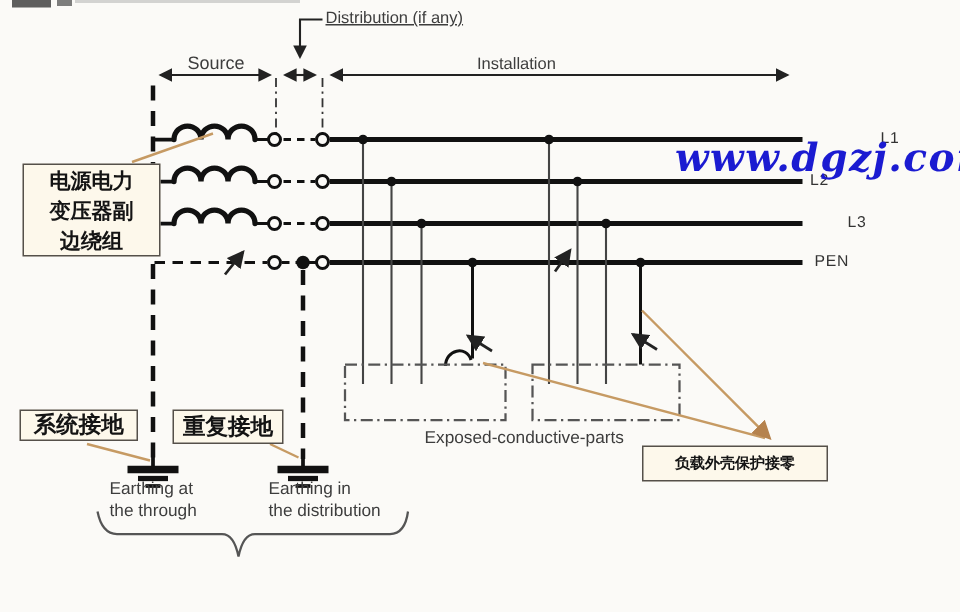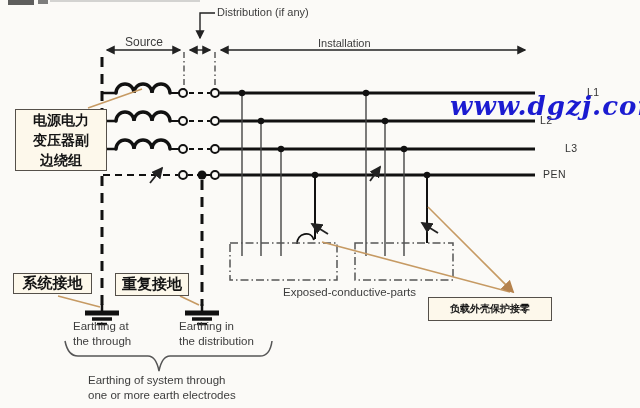--- a/index.html
+++ b/index.html
@@ -158,21 +158,21 @@
       <line x1="88" y1="108" x2="142" y2="89"></line>
       <line x1="58" y1="296" x2="100" y2="307"></line>
       <line x1="180" y1="296" x2="199" y2="305"></line>
       <line x1="322" y1="242" x2="510" y2="292"></line>
       <line x1="428" y1="207" x2="513" y2="292" marker-end="url(#ah-orange)"></line>
     </g>
 
     <path d="M65,341 Q68,356 78,356 L148,356 Q156,356 159,371 Q162,356 170,356 L260,356 Q270,356 272,341" fill="none" stroke="#555" stroke-width="1.5"></path>
   </svg>
 
-  <div class="lbl" style="left:217px;top:5px;font-size:11px;">Distribution (if any)</div>
+  <div class="lbl" style="left:217px;top:5px;font-size:11px;text-decoration:underline;">Distribution (if any)</div>
   <div class="lbl" style="left:104px;top:35px;width:80px;text-align:center;font-size:12px;">Source</div>
   <div class="lbl" style="left:318px;top:36px;font-size:11px;">Installation</div>
 
   <div class="cond-lbl" style="left:540px;top:86px;padding-left:47px;">L1</div>
   <div class="cond-lbl" style="left:540px;top:114px;">L2</div>
   <div class="cond-lbl" style="left:540px;top:142px;padding-left:25px;">L3</div>
   <div class="cond-lbl" style="left:543px;top:168px;">PEN</div>
 
   <div class="watermark">www.dgzj.com</div>
 
@@ -181,16 +181,14 @@
 边绕组</div>
   <div class="cream-box" style="left:13px;top:273px;width:79px;height:21px;font-size:15px;">系统接地</div>
   <div class="cream-box" style="left:115px;top:273px;width:74px;height:23px;font-size:15px;">重复接地</div>
   <div class="cream-box" style="left:428px;top:297px;width:124px;height:24px;font-size:10px;">负载外壳保护接零</div>
 
   <div class="lbl" style="left:73px;top:319px;">Earthing at
 the through</div>
   <div class="lbl" style="left:179px;top:319px;">Earthing in
 the distribution</div>
   <div class="lbl" style="left:283px;top:285px;">Exposed-conductive-parts</div>
-  <div class="lbl" style="left:88px;top:373px;">Earthing of system through
-one or more earth electrodes</div>
 
 </div>
 
 </body></html>

